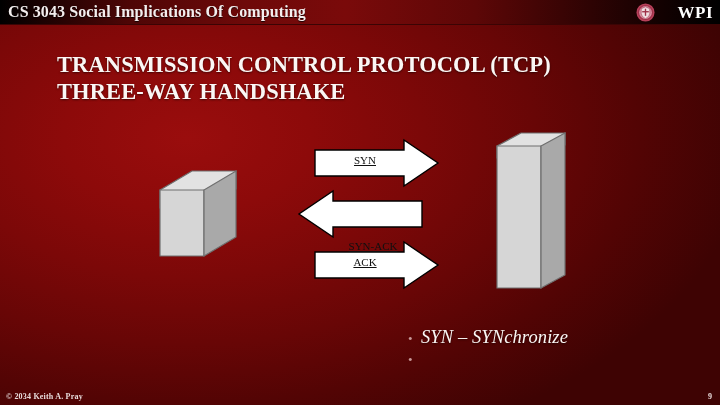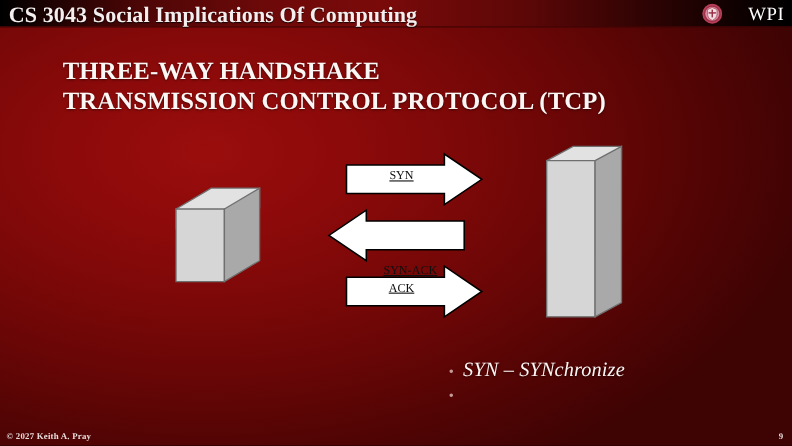--- a/index.html
+++ b/index.html
@@ -39,40 +39,40 @@
       #5d0707 66%,
       #2e0303 82%,
       #120101 92%,
       #000000 100%);
     border-bottom: 1px solid #3b0404;
   }
   #header-title {
     position: absolute;
     left: 8px;
     top: 3px;
-    font-size: 20px;
+    font-size: 16px;
     font-weight: bold;
     color: #f4eeee;
     letter-spacing: 0.1px;
     white-space: nowrap;
     text-shadow: 0 1px 1px rgba(0,0,0,.8);
   }
   #wpi-logo {
     position: absolute;
     right: 7px;
     top: 1px;
     display: flex;
     align-items: center;
     gap: 4px;
     height: 22px;
   }
   #wpi-seal { display: block; }
   #wpi-text {
     font-size: 17px;
-    font-weight: normal;
+    font-weight: bold;
     color: #ffffff;
     letter-spacing: 0.5px;
     line-height: 1;
     text-shadow: 0 1px 1px rgba(0,0,0,.7);
     margin-left: 19px;
   }
 
   
   #slide-title {
     position: absolute;
@@ -167,22 +167,22 @@
         <circle cx="20" cy="20" r="13.5" fill="#d98ba0"></circle>
         <path d="M20 8 L29 12 L29 22 Q29 29 20 33 Q11 29 11 22 L11 12 Z" fill="#f0dde2" stroke="#8d2138" stroke-width="1"></path>
         <rect x="18.6" y="12" width="2.8" height="15" fill="#9e2f48"></rect>
         <rect x="13" y="17" width="14" height="2.8" fill="#9e2f48"></rect>
       </svg>
       <span id="wpi-text">WPI</span>
     </div>
   </div>
 
   <h1 id="slide-title">
+    <span class="line">TRANSMISSION CONTROL PROTOCOL (TCP)</span>
     <span class="line">THREE-WAY HANDSHAKE</span>
-    <span class="line">TRANSMISSION CONTROL PROTOCOL (TCP)</span>
   </h1>
 
   <svg id="diagram" viewBox="0 0 720 405">
 
     <g>
       <polygon points="160,190 192,171 236,171 236,189 204,208 160,208" fill="#e2e2e2" stroke="#6f6f6f" stroke-width="1.2"></polygon>
       <polygon points="160,190 204,190 204,256 160,256" fill="#d6d6d6" stroke="#6f6f6f" stroke-width="1.2"></polygon>
       <polygon points="204,190 236,171 236,237 204,256" fill="#a9a9a9" stroke="#6f6f6f" stroke-width="1.2"></polygon>
     </g>
 
@@ -206,16 +206,16 @@
   <div id="bullets">
     <div class="bullet-row">
       <span class="bullet-dot">•</span>
       <span class="bullet-text">SYN – SYNchronize</span>
     </div>
     <div class="bullet-row">
       <span class="bullet-dot">•</span>
     </div>
   </div>
 
-  <div id="footer-copyright">© 2027 Keith A. Pray</div>
+  <div id="footer-copyright">© 2034 Keith A. Pray</div>
   <div id="footer-page">9</div>
 
 </div>
 
 </body></html>

